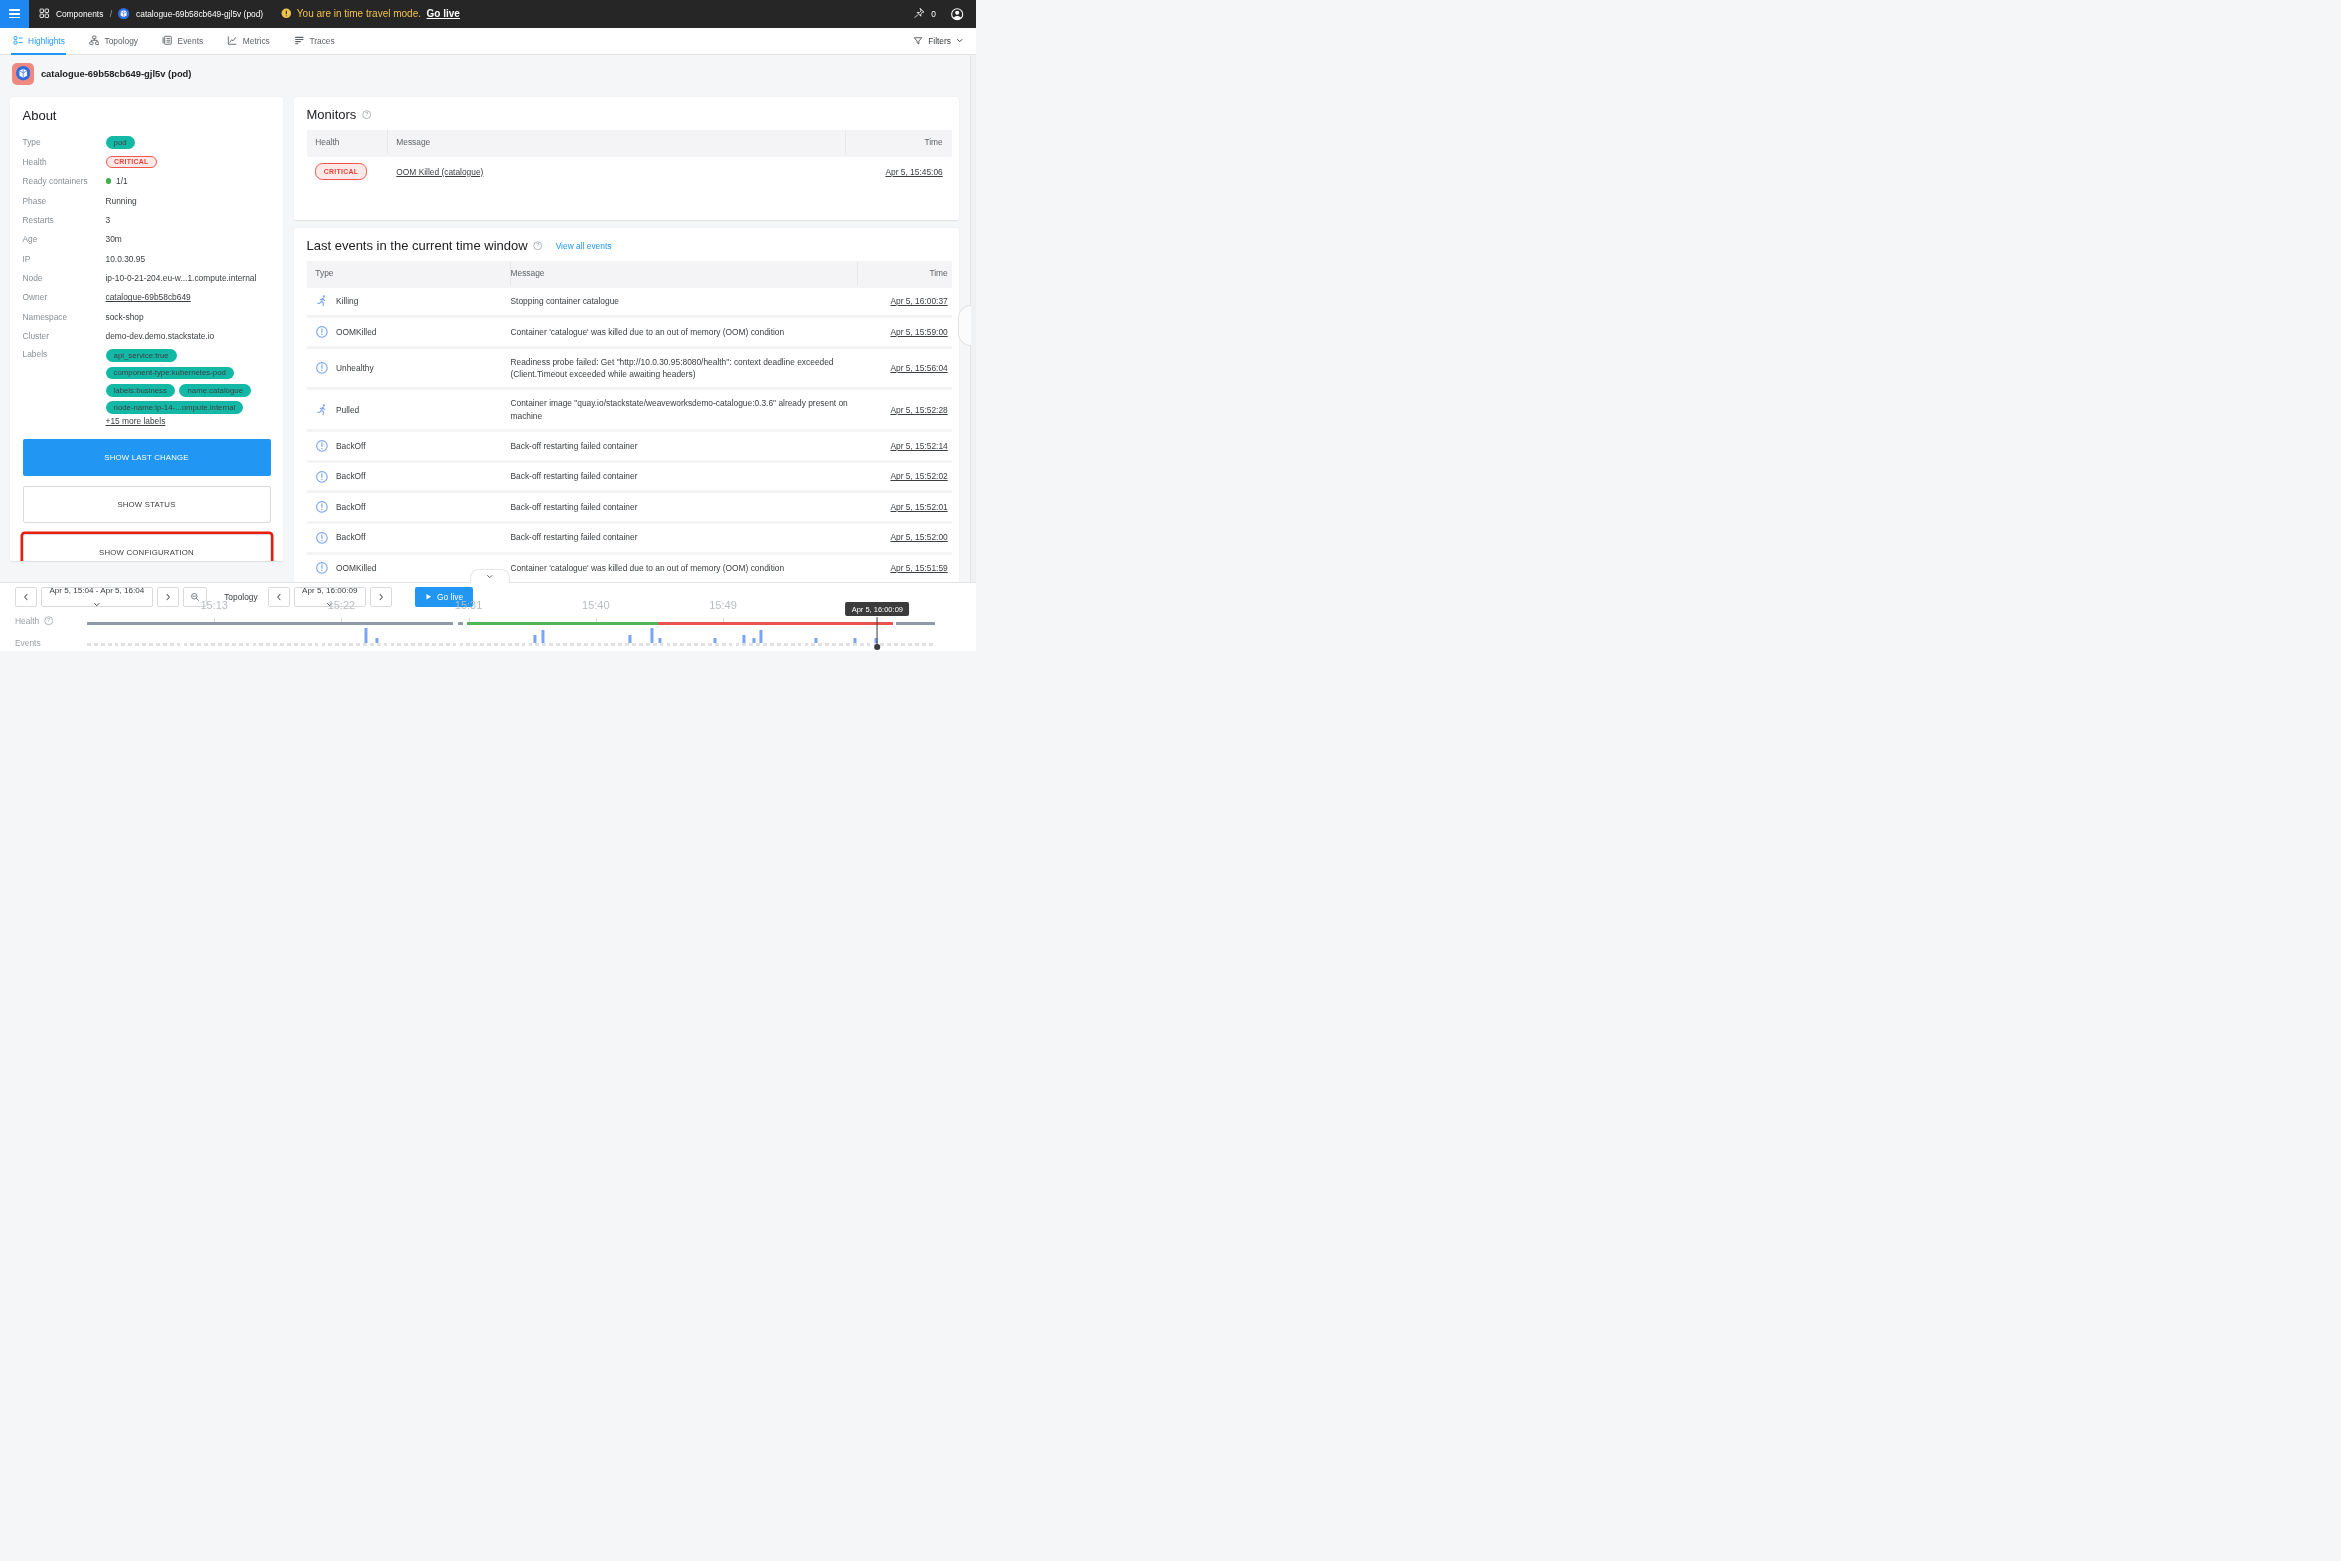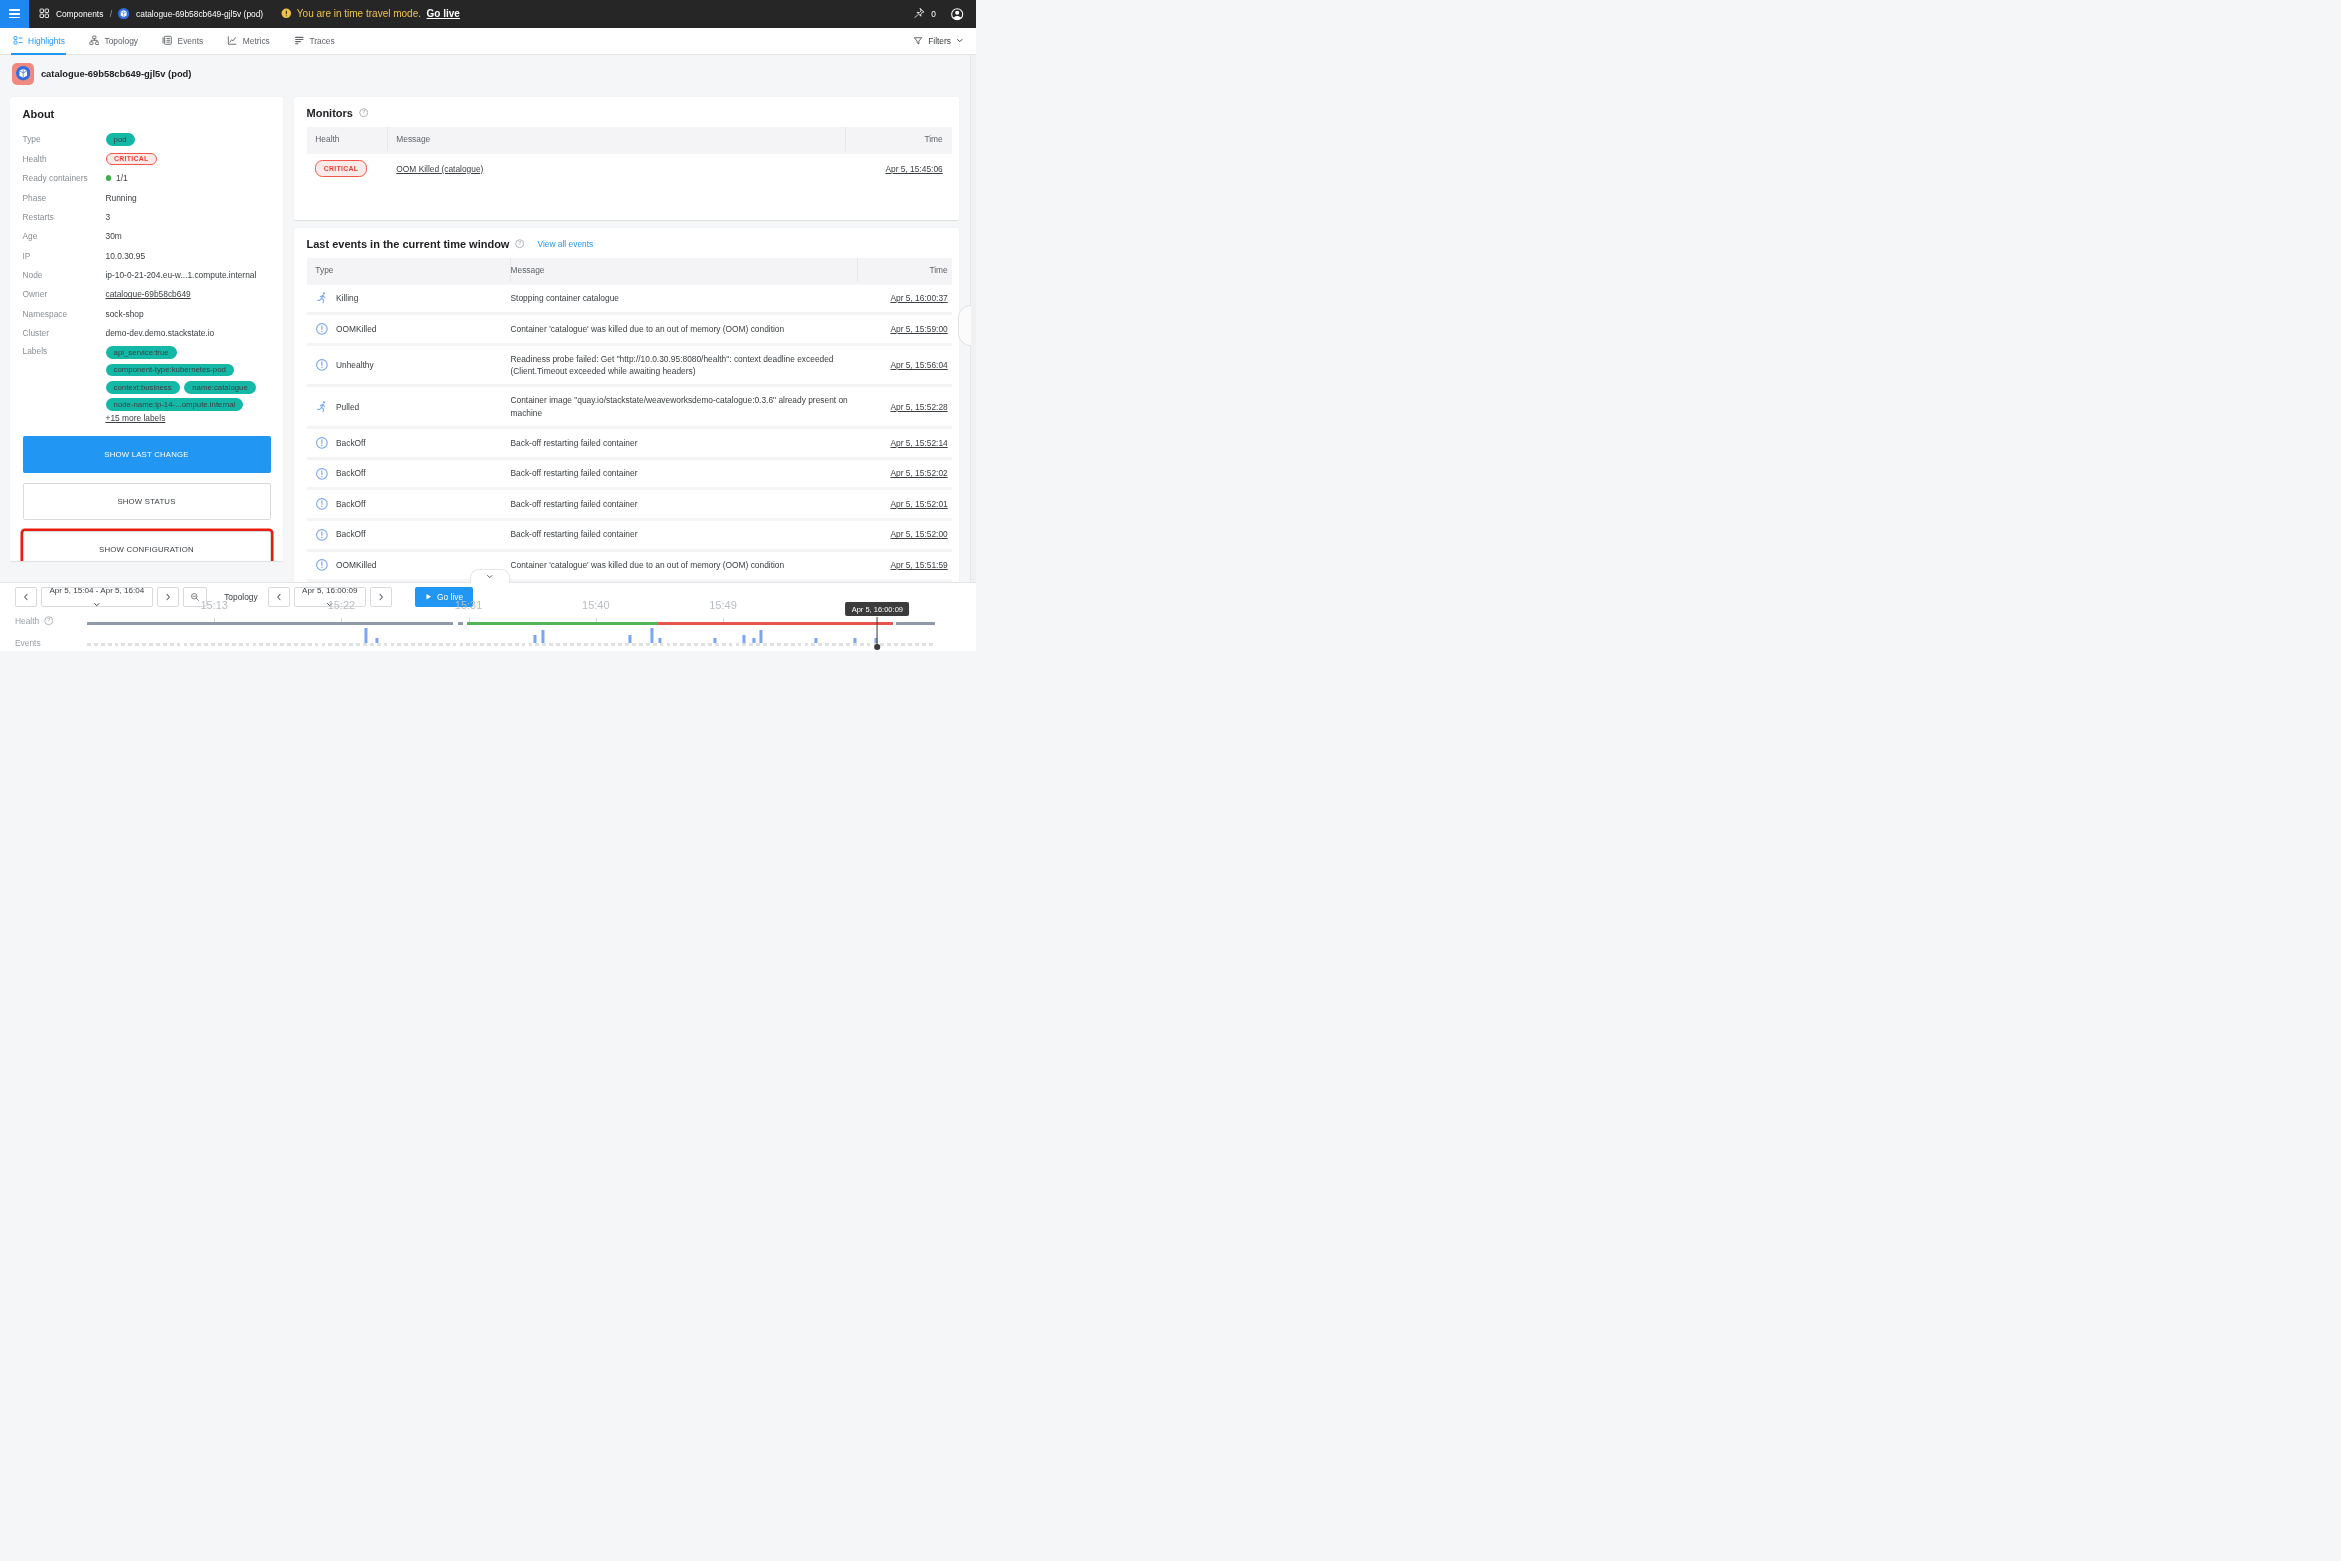--- a/index.html
+++ b/index.html
@@ -33,21 +33,21 @@
   .tab.active::after { content:""; position:absolute; left:-1.3px; right:-1.3px; bottom:0; height:1.9px; background:#2196f3; }
   .filters { margin-left:auto; display:flex; align-items:center; gap:5px; color:#3c4043; font-size:8.4px; cursor:pointer; }
 
   
   .content { position:absolute; top:55px; left:0; right:0; bottom:0; background:#f5f6f7; }
   .pod-head { position:absolute; top:7.5px; left:12px; display:flex; align-items:center; gap:6.9px; }
   .pod-avatar { width:22px; height:22px; border-radius:5px; background:#f08a80; display:flex; align-items:center; justify-content:center; }
   .pod-title { font-size:9.4px; font-weight:700; color:#202124; }
 
   .card { position:absolute; background:#fff; border-radius:1.9px; box-shadow:0 0.6px 1.3px rgba(60,64,67,.12); }
-  .card-title { font-size:11px; font-weight:700; color:#202124; }
+  .card-title { font-size:13px; font-weight:400; color:#202124; }
 
   
   .about-card { left:10px; top:42px; width:273px; height:464px; padding:11.3px 12.5px; overflow:hidden; }
   .a-rows { margin-top:12.5px; display:flex; flex-direction:column; gap:6.9px; }
   .a-row { display:flex; align-items:center; min-height:12.5px; }
   .a-row.labels-row { align-items:flex-start; }
   .a-label { width:83px; flex:none; color:#8a8f94; font-size:8.4px; }
   .a-value { font-size:8.4px; color:#3c4043; display:flex; align-items:center; gap:5px; flex-wrap:wrap; }
   .pill { background:#14b8a6; color:#3c4043; border-radius:7.5px; padding:1.9px 8.1px; font-size:7.8px; white-space:nowrap; }
   .badge { border-radius:7.5px; padding:1.3px 7.5px; font-size:6.9px; font-weight:700; letter-spacing:0.3px; }
@@ -315,21 +315,21 @@
             <div class="a-label">Cluster</div>
             <div class="a-value">demo-dev.demo.stackstate.io</div>
           </div>
         </div>
       <div class="a-row labels-row" style="margin-top:6.9px;">
         <div class="a-label">Labels</div>
         <div class="a-value" style="display:block;">
           <div class="labels-pills" id="label-pills">
               <span class="pill">api_service:true</span>
               <span class="pill">component-type:kubernetes-pod</span>
-              <span class="pill">context:business</span>
+              <span class="pill">labels:business</span>
               <span class="pill">name:catalogue</span>
               <span class="pill">node-name:ip-14-...ompute.internal</span>
             </div>
           <span class="more-labels">+15 more labels</span>
         </div>
       </div>
       <div class="about-buttons" id="about-buttons">
           <button class="btn primary">SHOW LAST CHANGE</button>
           <button class="btn secondary">SHOW STATUS</button>
           <button class="btn secondary highlighted">SHOW CONFIGURATION</button>

